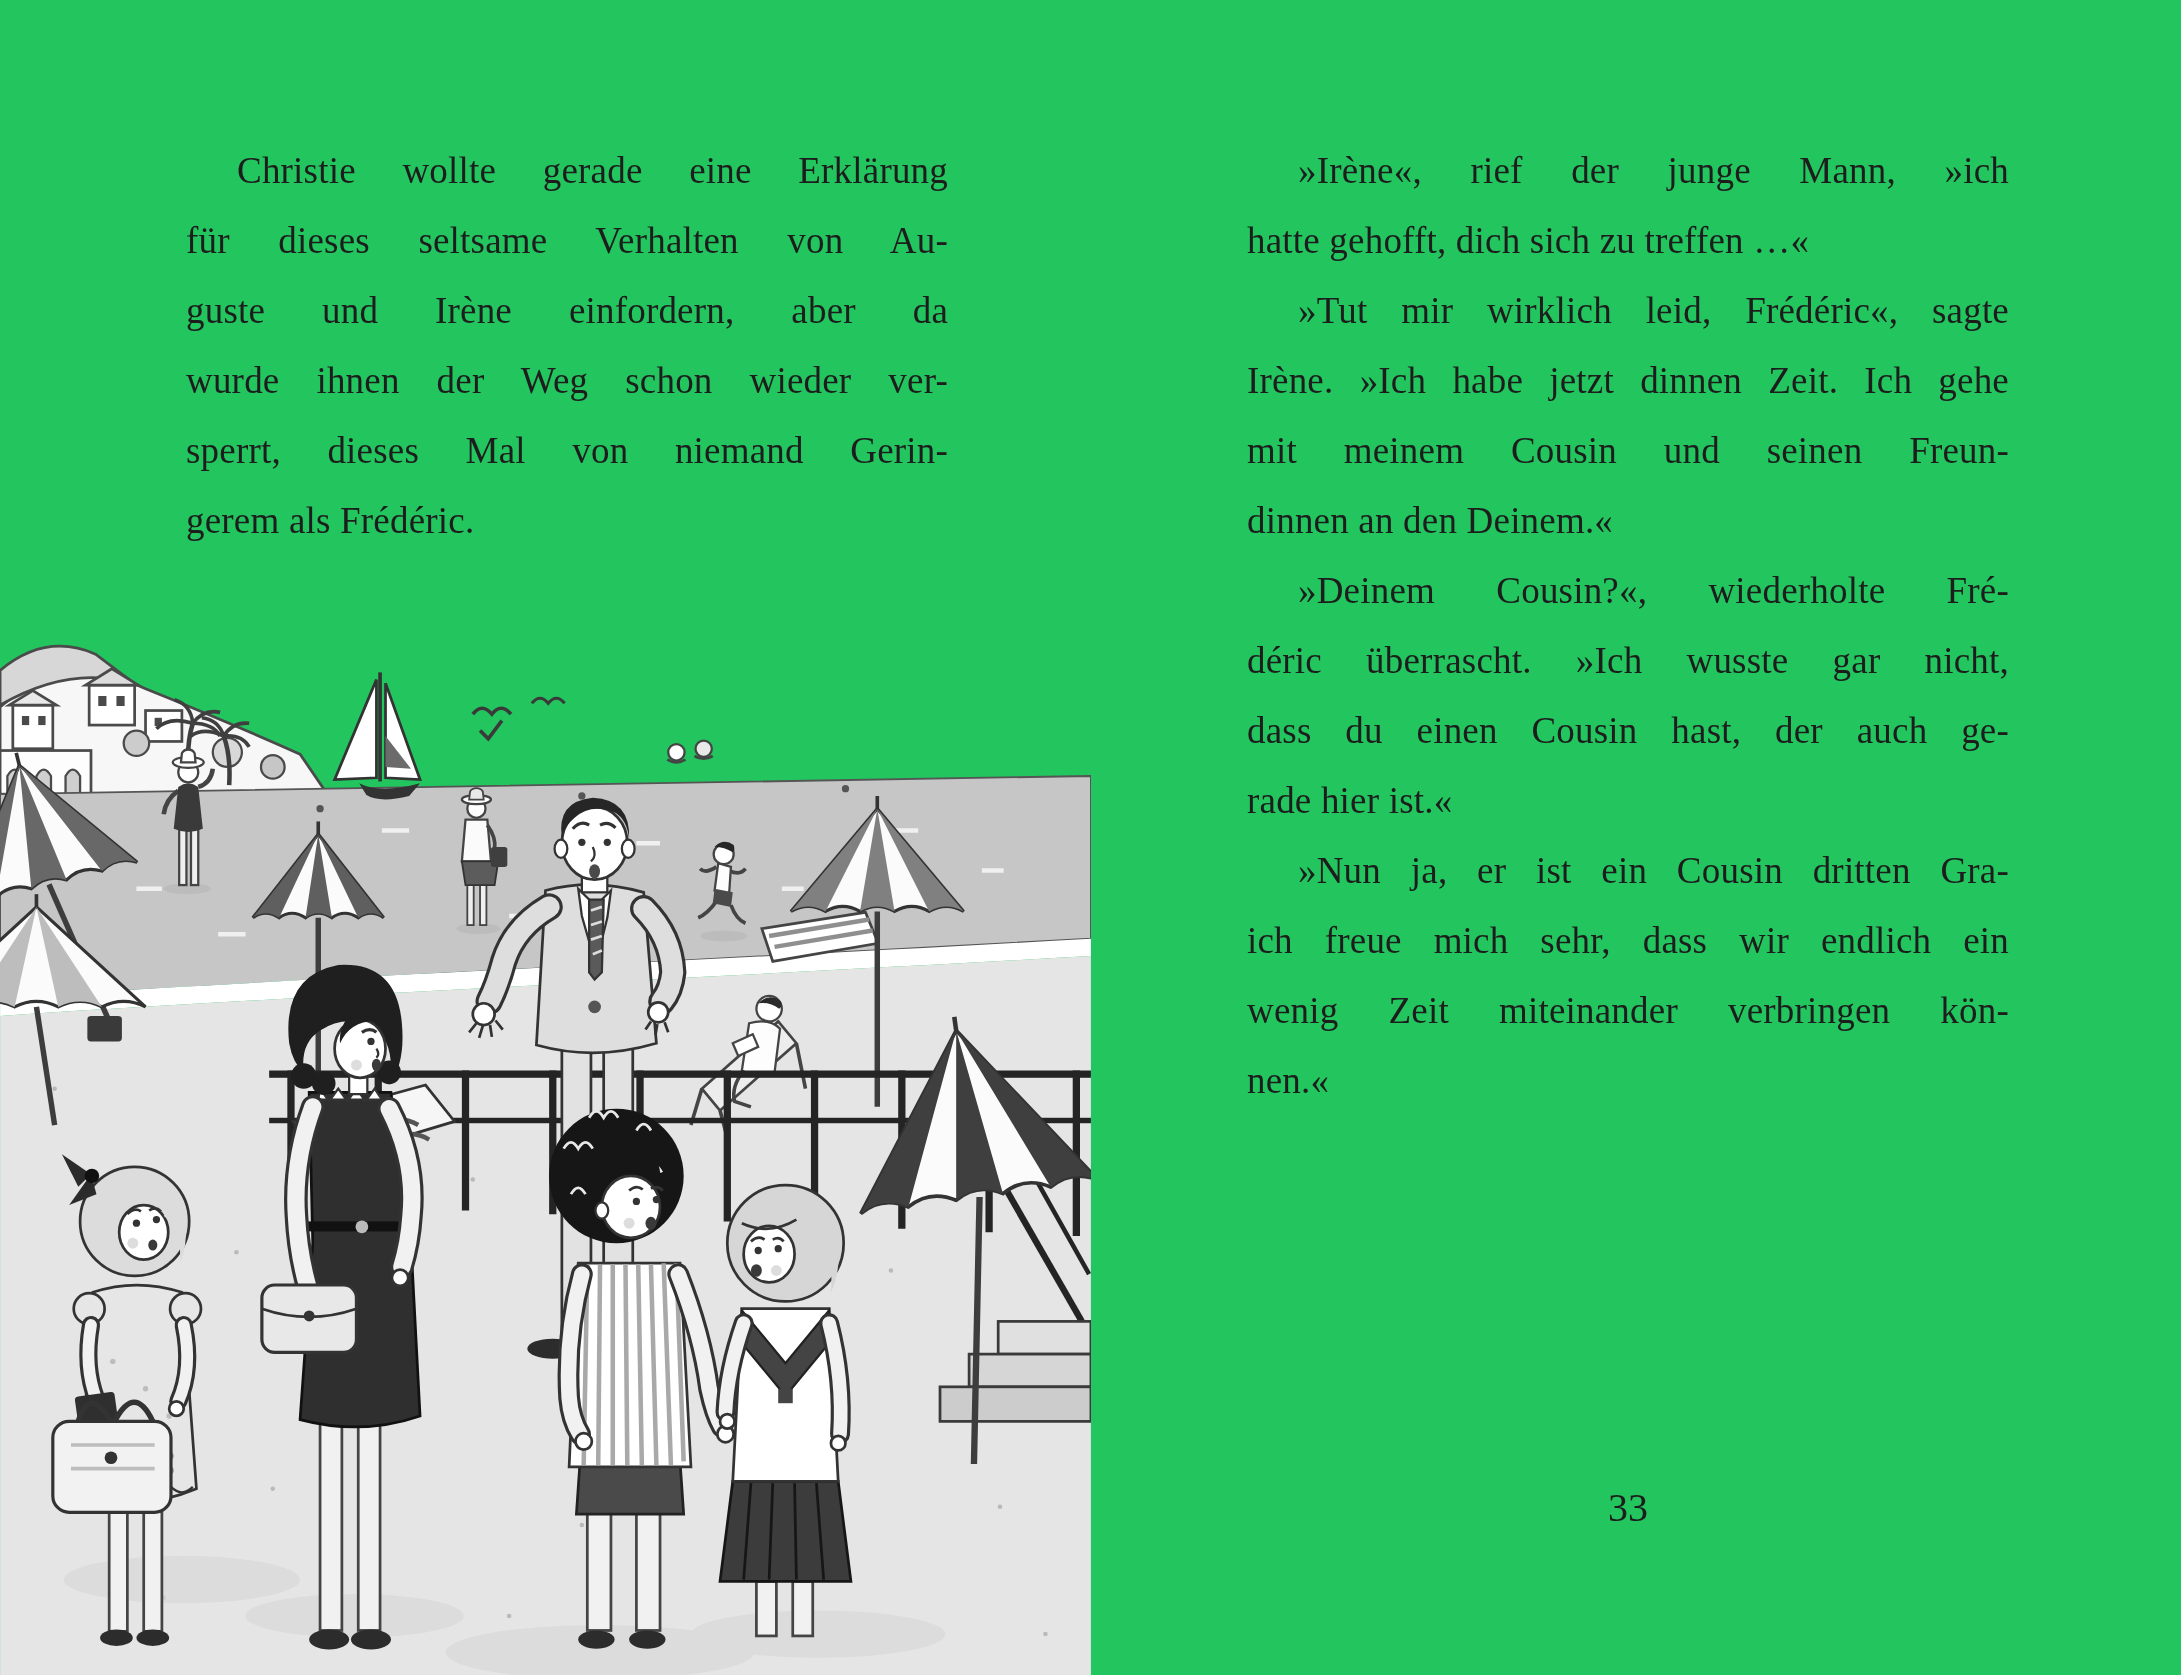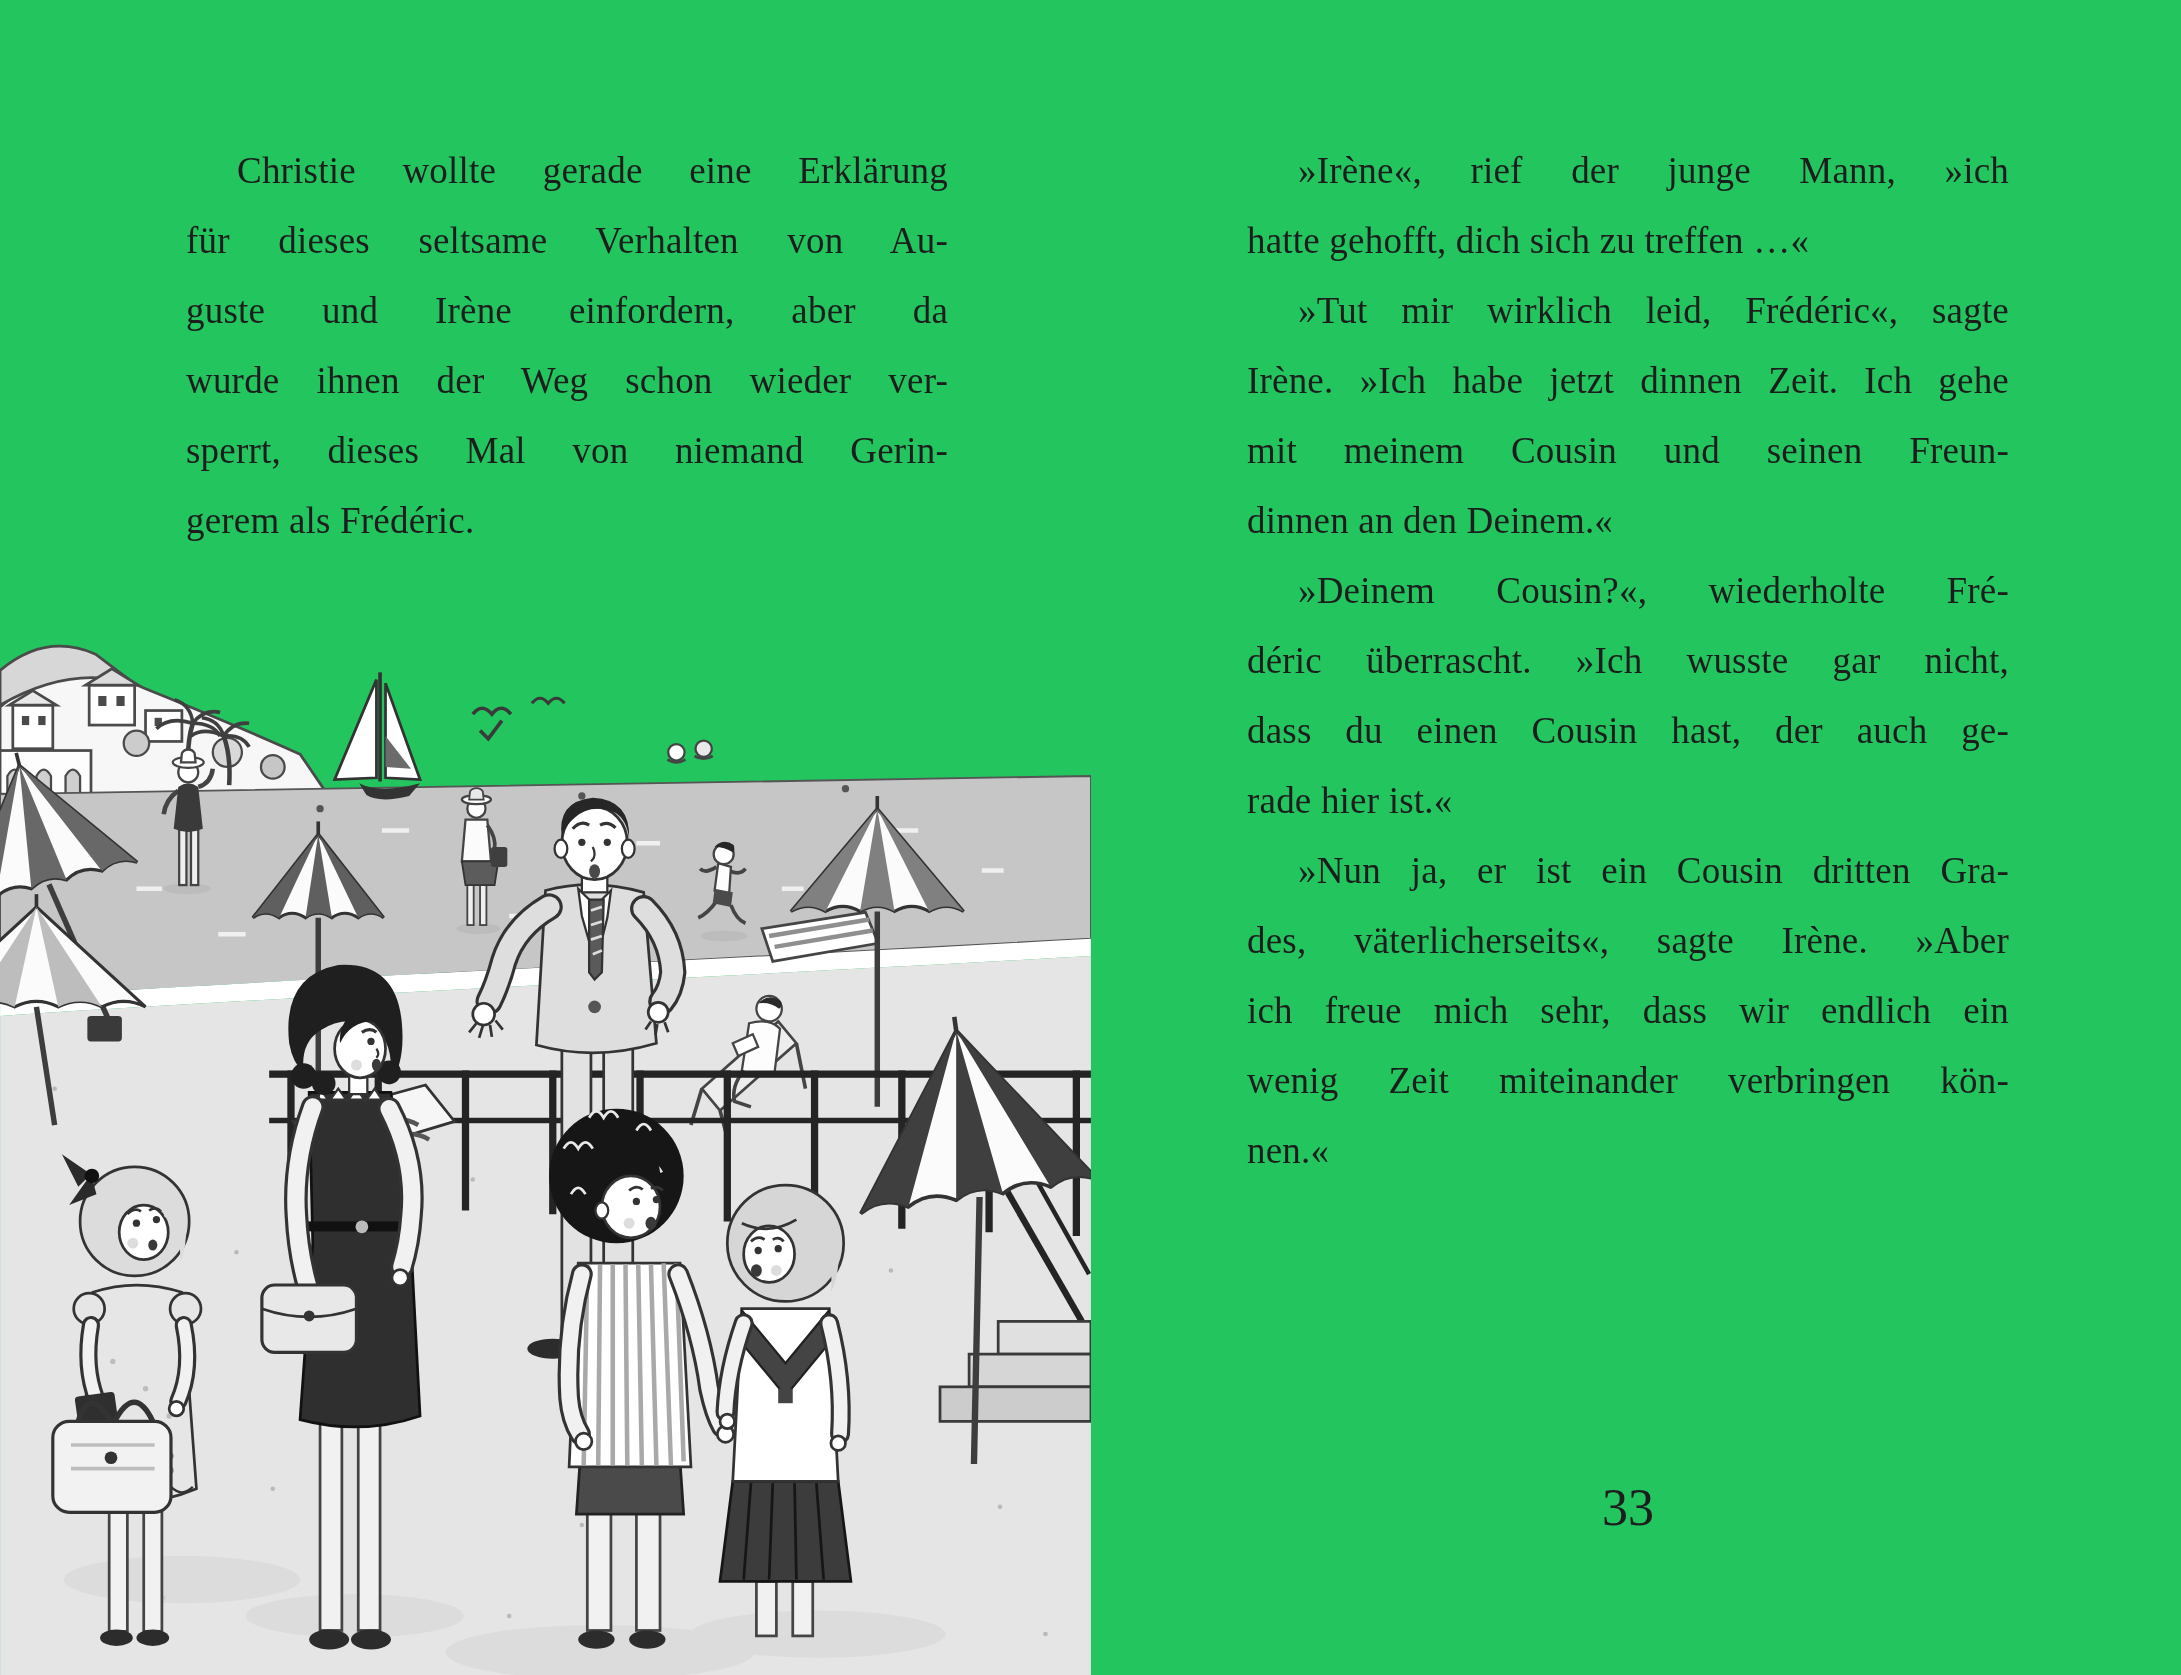--- a/index.html
+++ b/index.html
@@ -24,21 +24,21 @@
     text-align:justify;
     text-align-last:justify;
     -moz-text-align-last:justify;
     text-justify:inter-word;
     white-space:normal;
   }
   .line.last{text-align-last:left;-moz-text-align-last:left;}
   .line.indent{text-indent:51px;}
   .page-number{
     position:absolute;left:1247px;top:1473px;width:762px;
-    text-align:center;font-size:52px;line-height:70px;
+    text-align:center;font-size:40px;line-height:70px;
   }
   .illustration{position:absolute;left:0;top:616px;}
 </style>
 </head>
 <body>
 
 <div class="spread">
 
   <div>
     <div class="text-block" id="left-text">
@@ -415,21 +415,20 @@
           <div class="line last">dinnen an den Deinem.«</div>
         </div>
         <div class="paragraph">
           <div class="line indent">»Deinem Cousin?«, wiederholte Fré-</div>
           <div class="line">déric überrascht. »Ich wusste gar nicht,</div>
           <div class="line">dass du einen Cousin hast, der auch ge-</div>
           <div class="line last">rade hier ist.«</div>
         </div>
         <div class="paragraph">
           <div class="line indent">»Nun ja, er ist ein Cousin dritten Gra-</div>
-          <div class="line">des, väterlicherseits«, sagte Irène. »Aber</div>
           <div class="line">ich freue mich sehr, dass wir endlich ein</div>
           <div class="line">wenig Zeit miteinander verbringen kön-</div>
           <div class="line last">nen.«</div>
         </div>
       </div>
     <div class="page-number">33</div>
   </div>
 
 </div>
 

